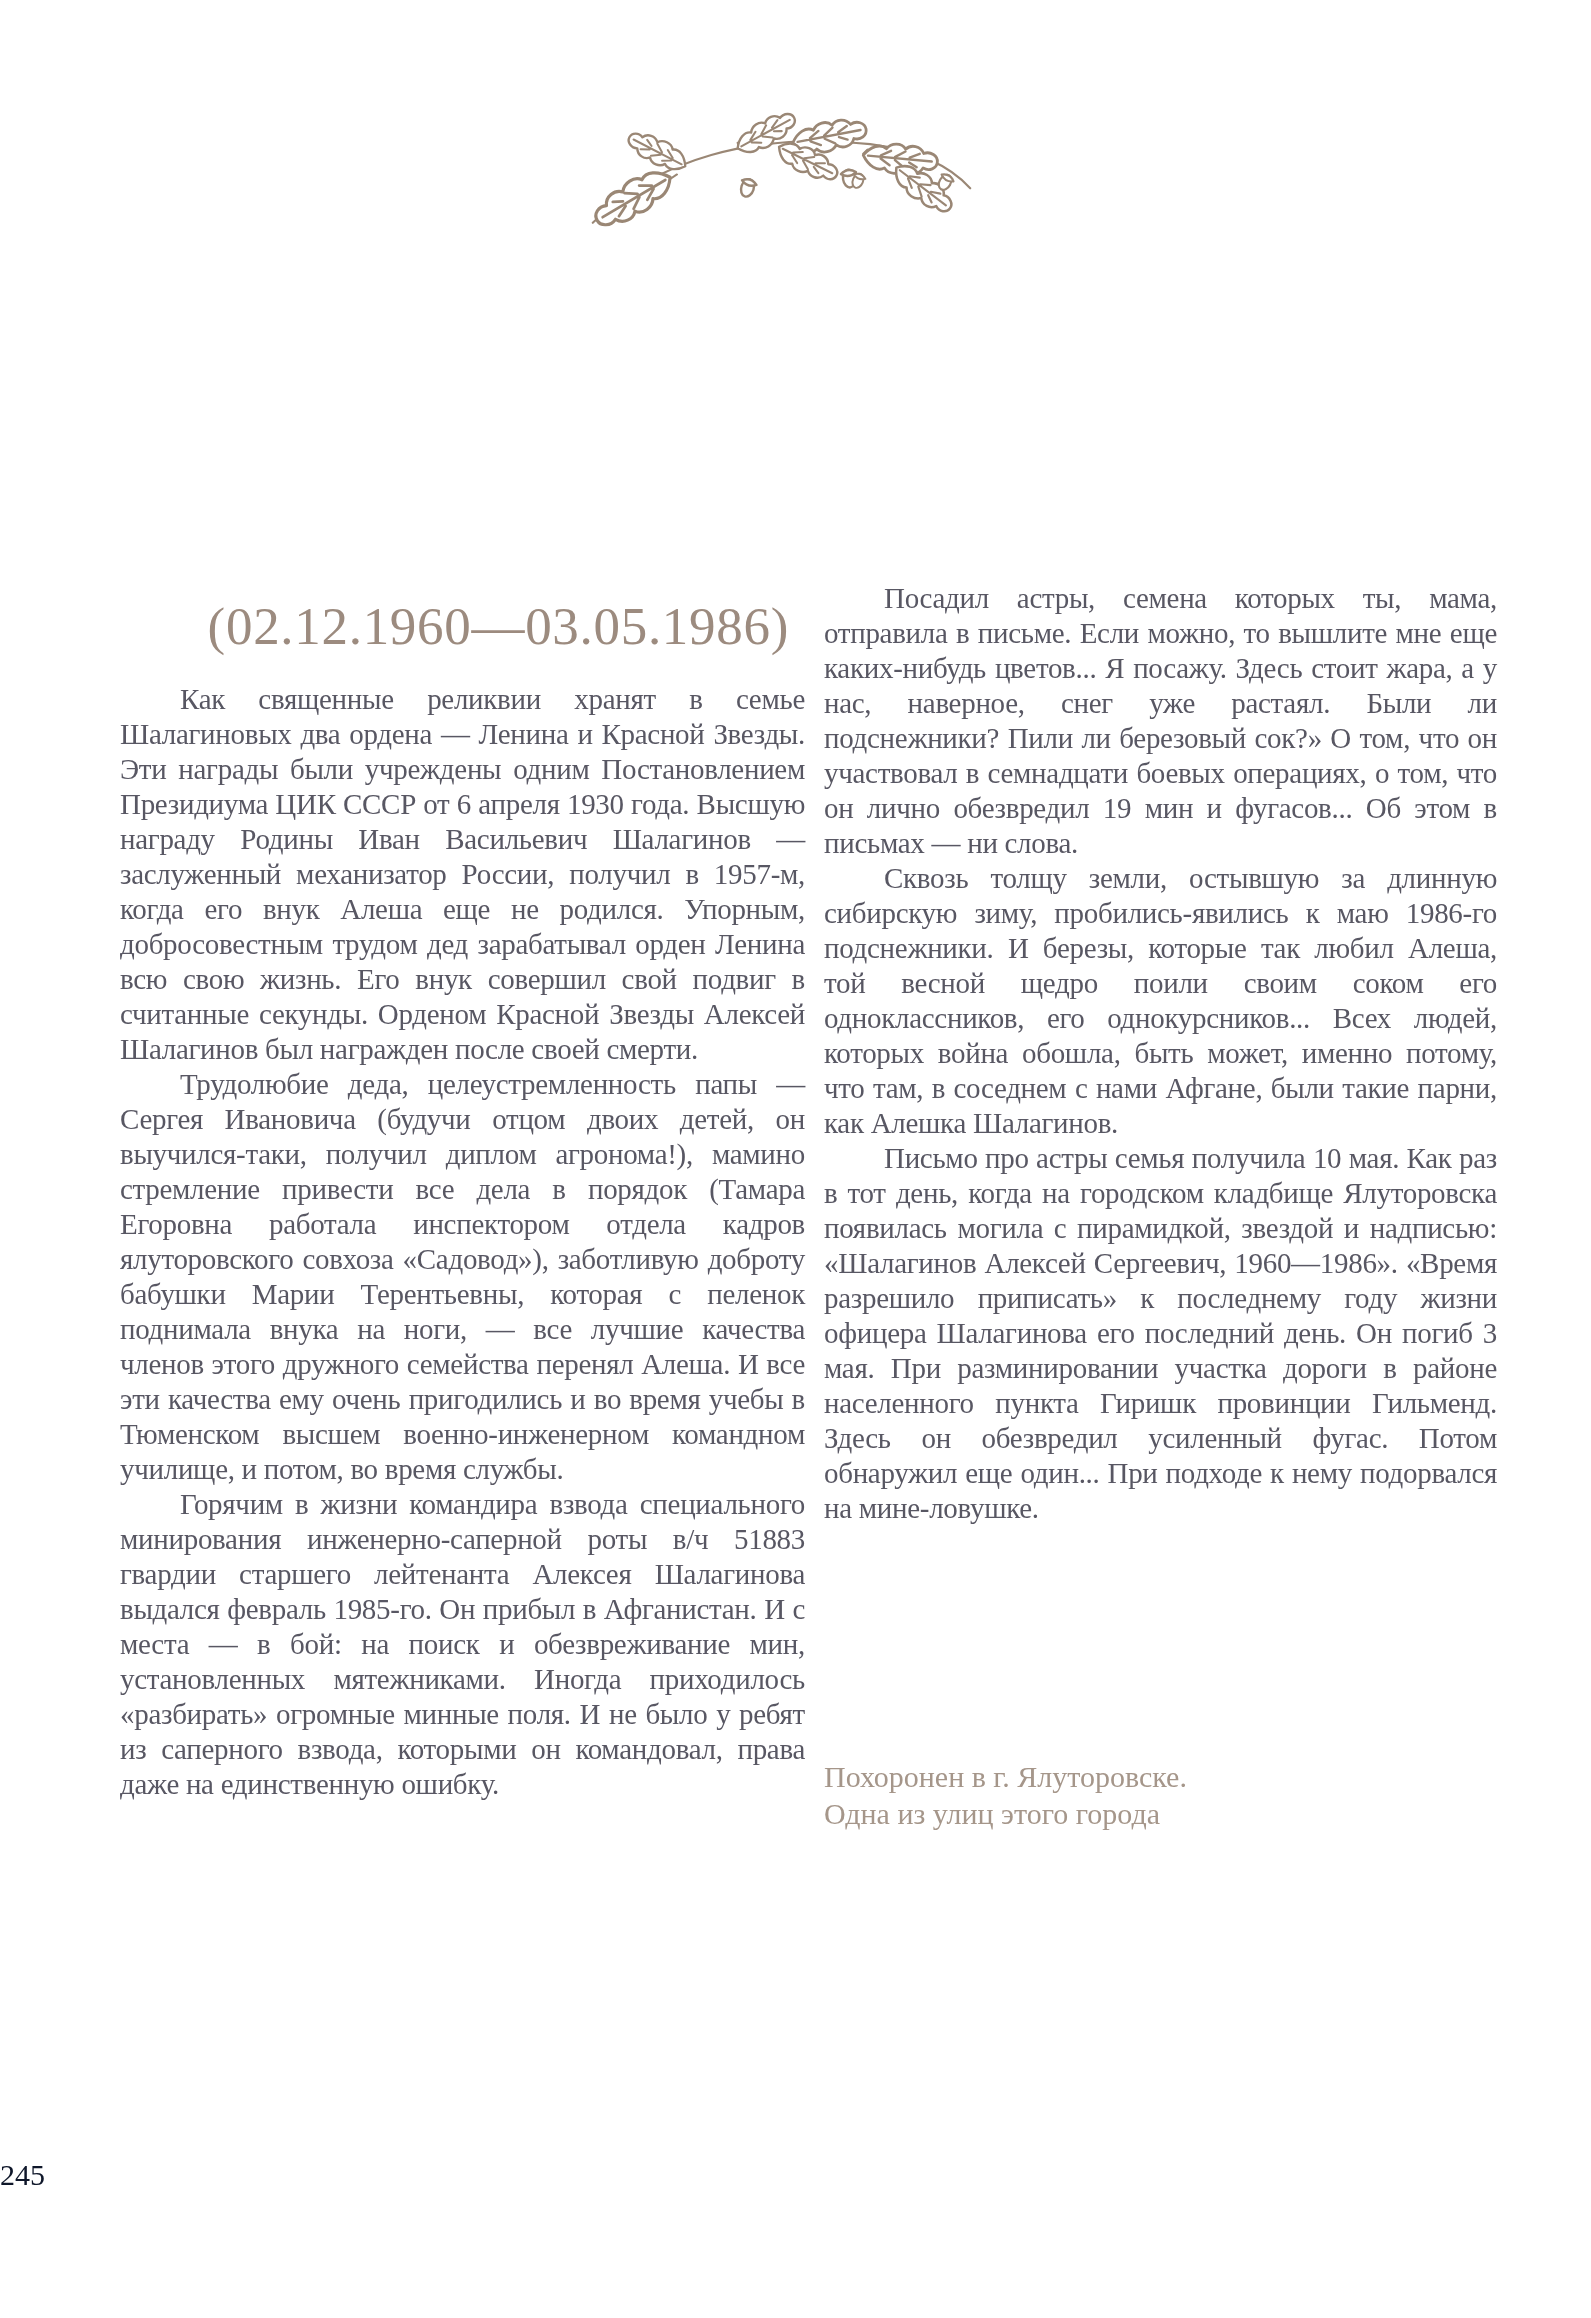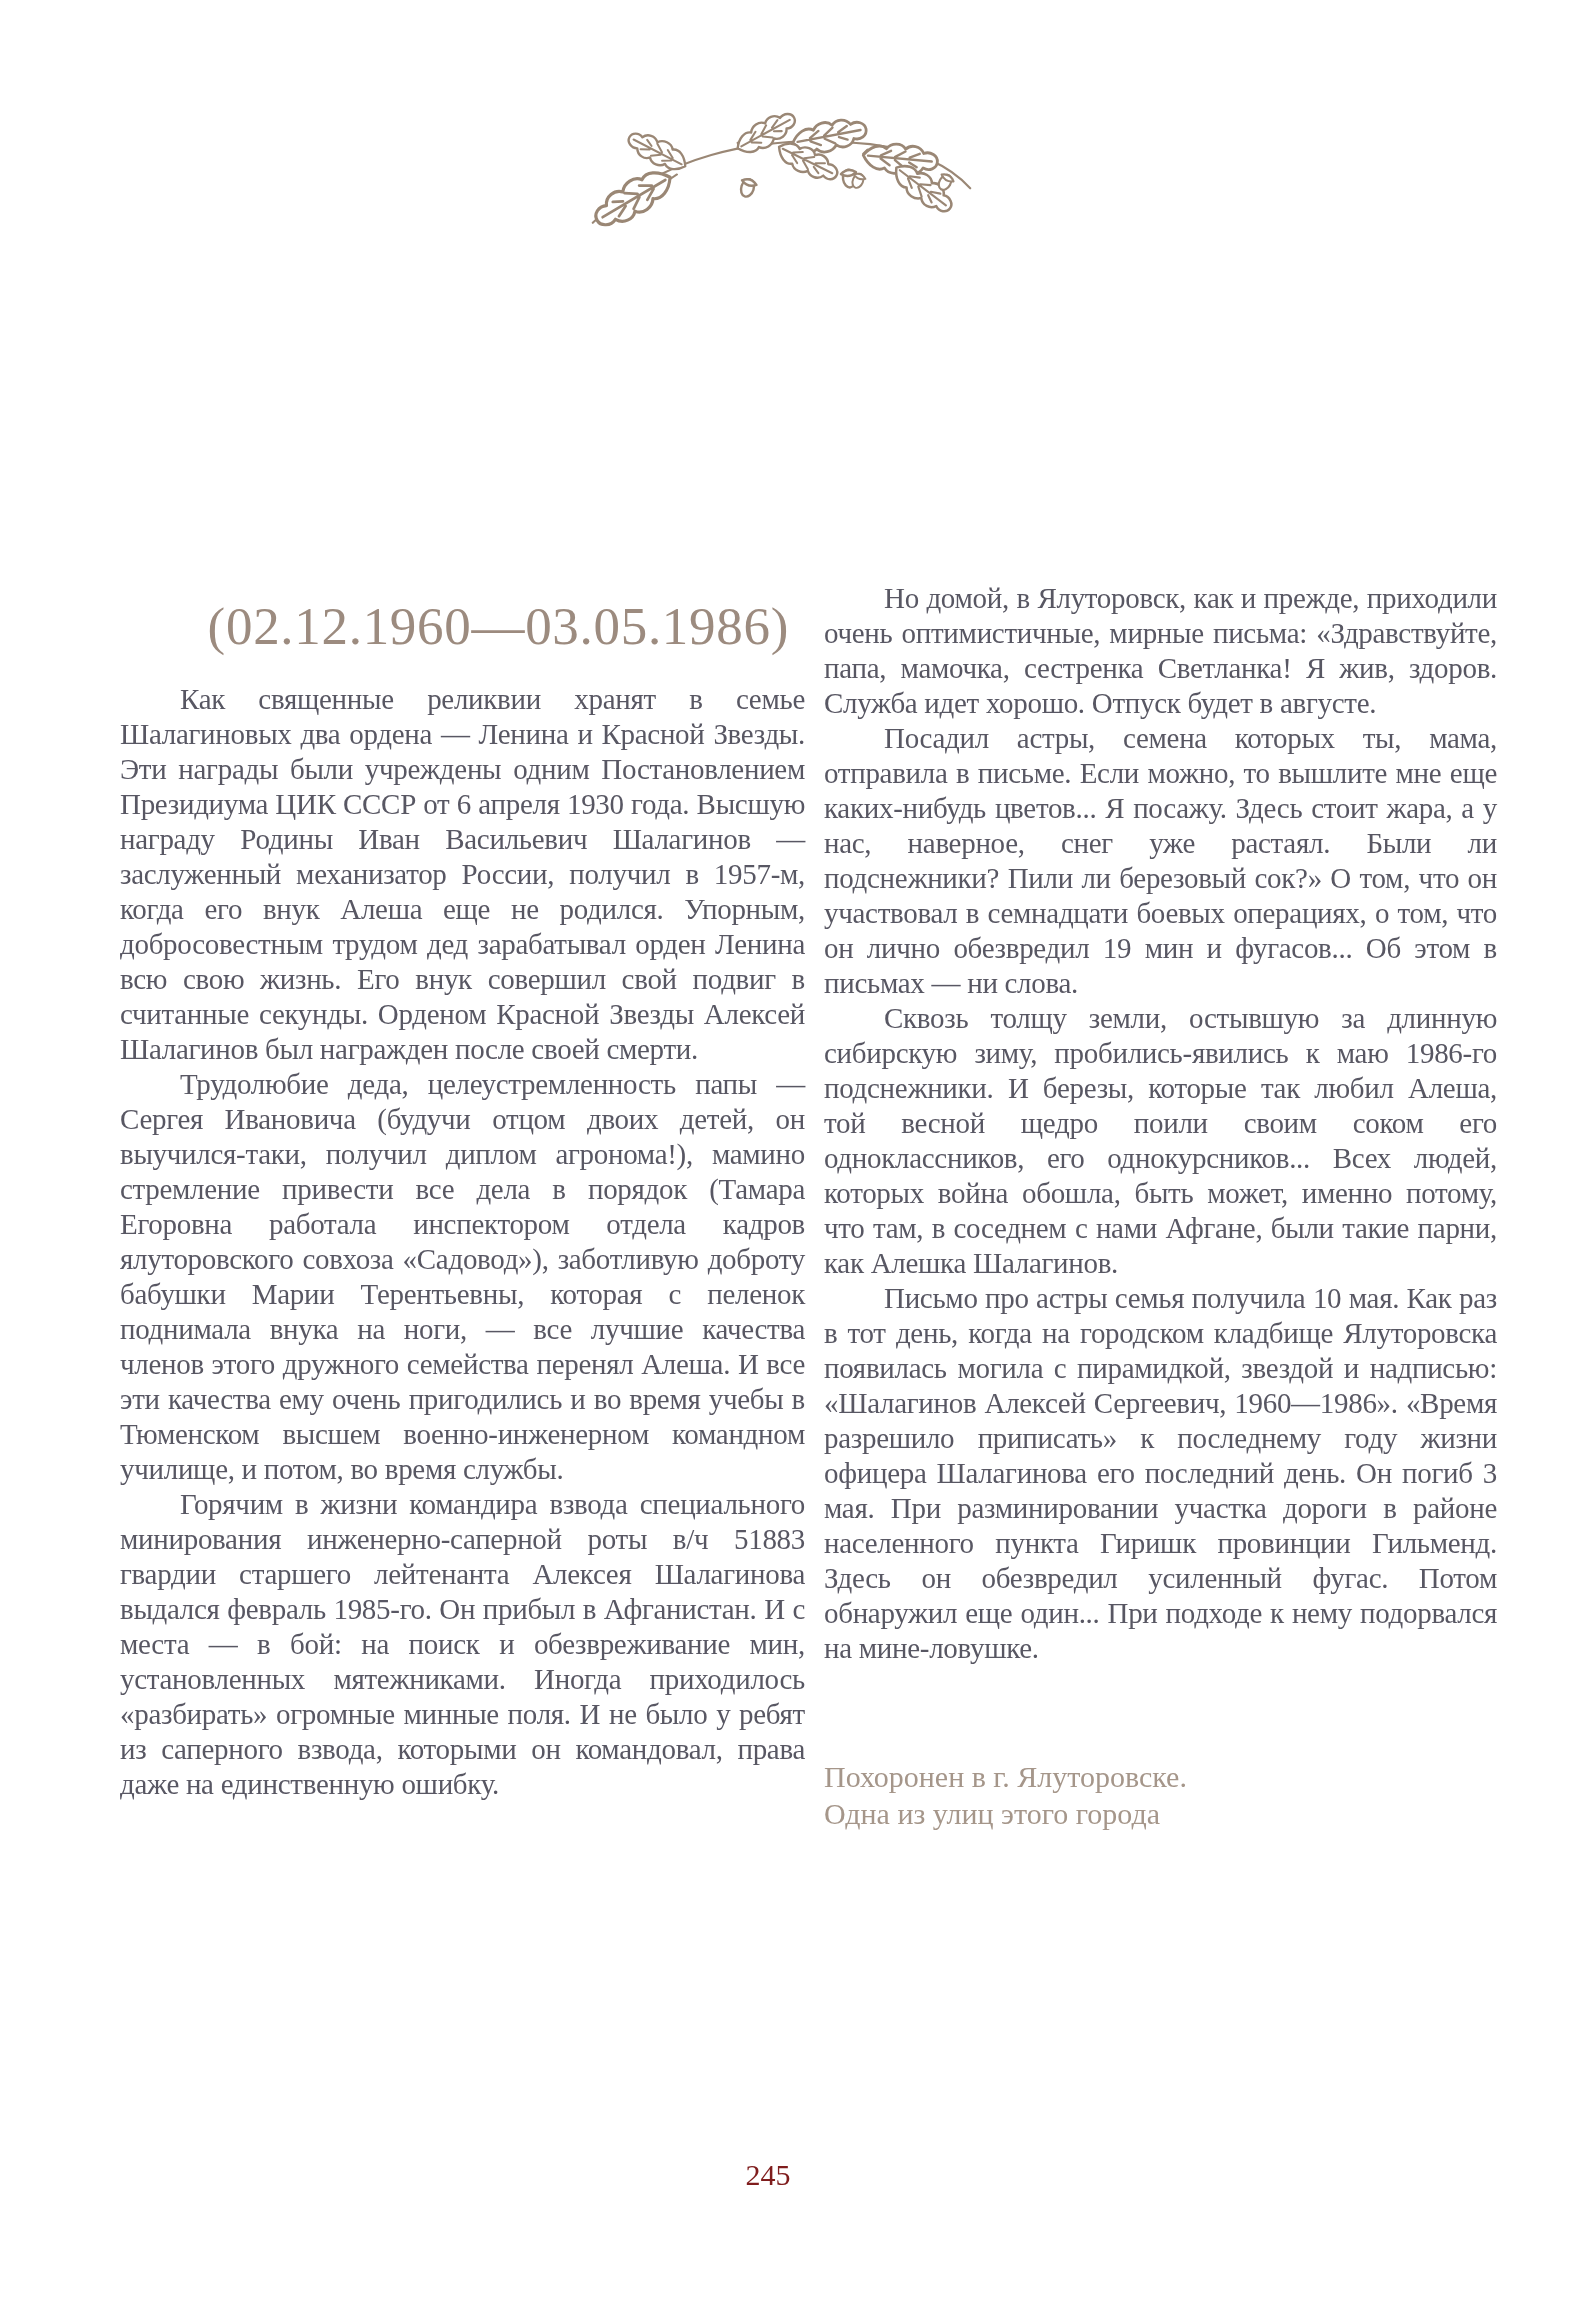--- a/index.html
+++ b/index.html
@@ -32,22 +32,22 @@
   .col-left{left:120px;top:682px;width:685px;}
   .col-right{left:824px;top:581px;width:673px;}
   .memorial{
     position:absolute;left:824px;top:1758px;width:673px;
     text-align:left;
     color:#a5968a;
     font-size:30px;line-height:37px;
   }
   .page-number{
     position:absolute;left:0;top:2158px;width:1536px;
-    text-align:center;
-    color:#7f1d1d;
+    text-align:left;
+    color:#0f172a;
     font-size:30px;
   }
   .orn-stroke{stroke:#9a8775;fill:#ffffff;stroke-width:3.5;stroke-linejoin:round;stroke-linecap:round;}
   .orn-line{stroke:#9a8775;fill:none;stroke-width:3;stroke-linecap:round;}
 </style>
 </head>
 <body>
 
 <svg class="ornament" viewBox="0 0 590 200" aria-hidden="true">
   <defs>
@@ -77,21 +77,20 @@
 
 <div class="heading">(02.12.1960—03.05.1986)</div>
 
 <div class="col col-left">
   <p>Как священные реликвии хранят в семье Шалагиновых два ордена — Ленина и Красной Звезды. Эти награды были учреждены одним Постановлением Президиума ЦИК СССР от 6 апреля 1930 года. Высшую награду Родины Иван Васильевич Шалагинов — заслуженный механизатор России, получил в 1957-м, когда его внук Алеша еще не родился. Упорным, добросовестным трудом дед зарабатывал орден Ленина всю свою жизнь. Его внук совершил свой подвиг в считанные секунды. Орденом Красной Звезды Алексей Шалагинов был награжден после своей смерти.</p>
   <p>Трудолюбие деда, целеустремленность папы — Сергея Ивановича (будучи отцом двоих детей, он выучился-таки, получил диплом агронома!), мамино стремление привести все дела в порядок (Тамара Егоровна работала инспектором отдела кадров ялуторовского совхоза «Садовод»), заботливую доброту бабушки Марии Терентьевны, которая с пеленок поднимала внука на ноги, — все лучшие качества членов этого дружного семейства перенял Алеша. И все эти качества ему очень пригодились и во время учебы в Тюменском высшем военно-инженерном командном училище, и потом, во время службы.</p>
   <p>Горячим в жизни командира взвода специального минирования инженерно-саперной роты в/ч 51883 гвардии старшего лейтенанта Алексея Шалагинова выдался февраль 1985-го. Он прибыл в Афганистан. И с места — в бой: на поиск и обезвреживание мин, установленных мятежниками. Иногда приходилось «разбирать» огромные минные поля. И не было у ребят из саперного взвода, которыми он командовал, права даже на единственную ошибку.</p>
 </div>
 
 <div class="col col-right">
-  <p>Но домой, в Ялуторовск, как и прежде, приходили очень оптимистичные, мирные письма: «Здравствуйте, папа, мамочка, сестренка Светланка! Я жив, здоров. Служба идет хорошо. Отпуск будет в августе.</p>
   <p>Посадил астры, семена которых ты, мама, отправила в письме. Если можно, то вышлите мне еще каких-нибудь цветов... Я посажу. Здесь стоит жара, а у нас, наверное, снег уже растаял. Были ли подснежники? Пили ли березовый сок?» О том, что он участвовал в семнадцати боевых операциях, о том, что он лично обезвредил 19 мин и фугасов... Об этом в письмах — ни слова.</p>
   <p>Сквозь толщу земли, остывшую за длинную сибирскую зиму, пробились-явились к маю 1986-го подснежники. И березы, которые так любил Алеша, той весной щедро поили своим соком его одноклассников, его однокурсников... Всех людей, которых война обошла, быть может, именно потому, что там, в соседнем с нами Афгане, были такие парни, как Алешка Шалагинов.</p>
   <p>Письмо про астры семья получила 10 мая. Как раз в тот день, когда на городском кладбище Ялуторовска появилась могила с пирамидкой, звездой и надписью: «Шалагинов Алексей Сергеевич, 1960—1986». «Время разрешило приписать» к последнему году жизни офицера Шалагинова его последний день. Он погиб 3 мая. При разминировании участка дороги в районе населенного пункта Гиришк провинции Гильменд. Здесь он обезвредил усиленный фугас. Потом обнаружил еще один... При подходе к нему подорвался на мине-ловушке.</p>
 </div>
 
 <div class="memorial">
   <div>Похоронен в г. Ялуторовске.</div>
   <div>Одна из улиц этого города</div>
 </div>
 

